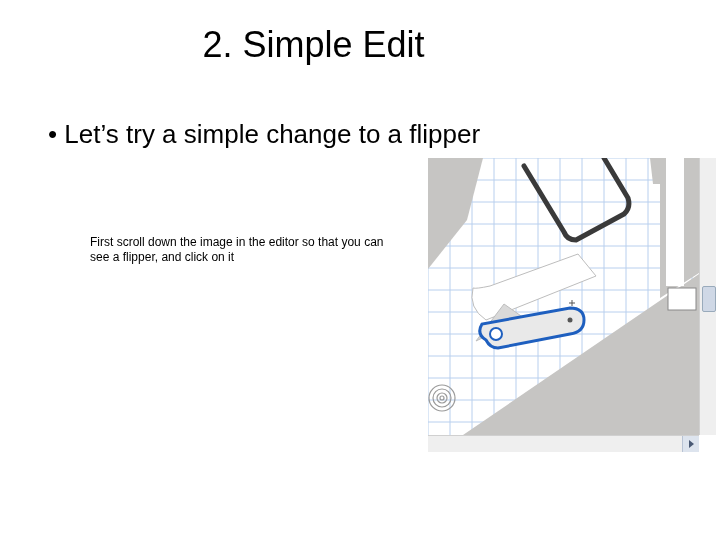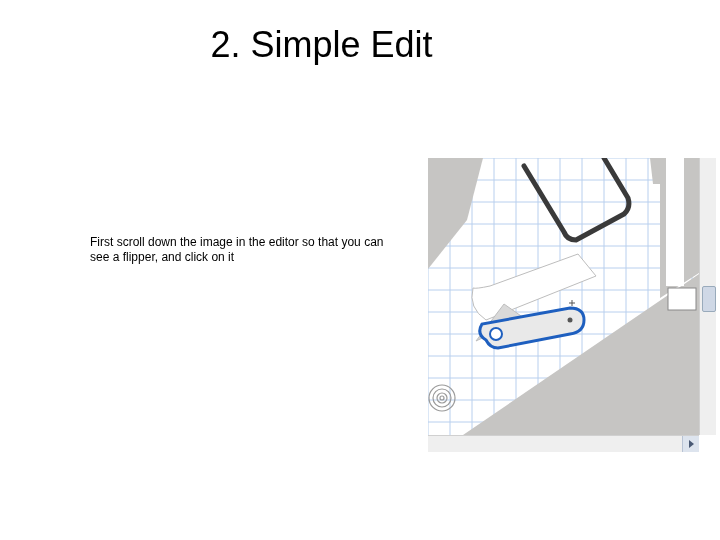--- a/index.html
+++ b/index.html
@@ -14,21 +14,21 @@
   }
   .slide {
     position: relative;
     width: 720px;
     height: 540px;
     box-sizing: border-box;
   }
   .title {
     position: absolute;
     top: 24px;
-    left: 8px;
+    left: 0;
     width: 627px;
     text-align: center;
     font-size: 36px;
     font-weight: 400;
   }
   .bullet {
     position: absolute;
     top: 118px;
     left: 48px;
     font-size: 26px;
@@ -102,20 +102,21 @@
     border-left: 5px solid #4a5a75;
   }
 </style>
 </head>
 <body>
 
 <div class="slide">
 
   <div class="title">2. Simple Edit</div>
 
+  <div class="bullet">Let’s try a simple change to a flipper</div>
 
   <div class="caption">First scroll down the image in the editor so that you can see a flipper, and click on it</div>
 
   <div class="figure" aria-label="Editor screenshot showing a pinball flipper on a grid, selected with a blue outline">
     <svg viewBox="0 0 271 277" width="271" height="277">
 
       <rect x="0" y="0" width="271" height="277" fill="#ffffff"></rect>
 
       <g stroke="#b8cfee" stroke-width="1">
         <line x1="0" y1="0" x2="271" y2="0"></line>

